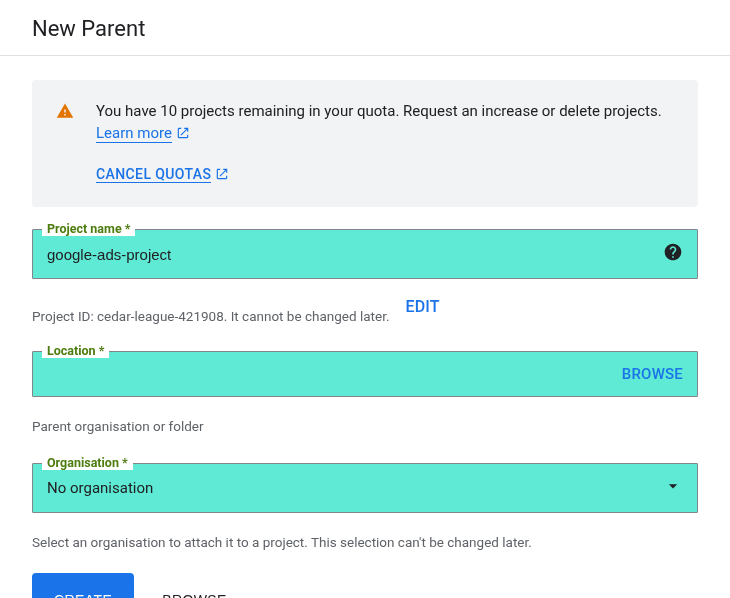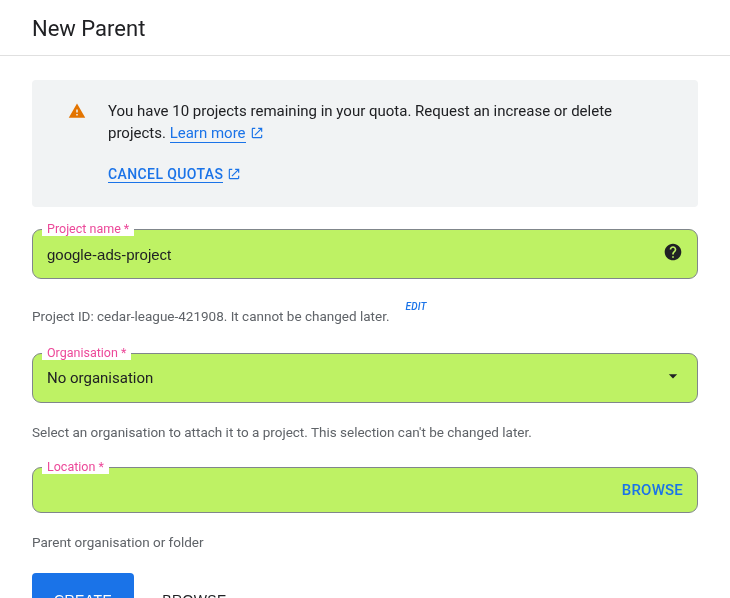--- a/index.html
+++ b/index.html
@@ -17,21 +17,21 @@
       font-size: 22px;
       font-weight: 400;
       color: #202124;
     }
     .content {
       padding: 24px 32px 20px;
     }
     .quota-banner {
       background: #f1f3f4;
       border-radius: 4px;
-      padding: 20px 36px 22px;
+      padding: 20px 24px 22px;
       display: flex;
       gap: 22px;
       margin-bottom: 22px;
       justify-content: space-between;
     }
     .warning-icon svg {
       width: 18px;
       height: 18px;
       fill: #e37400;
       margin-top: 2px;
@@ -66,32 +66,33 @@
       cursor: pointer;
     }
     .field-group { margin-bottom: 18px; position: relative; }
     .field-label {
       position: absolute;
       top: -8px;
       left: 10px;
       background: #fff;
       padding: 0 5px;
       font-size: 12.5px;
-      color: #ec4899;
+      color: #4d7c0f;
       z-index: 2;
+      font-weight: bold;
     }
     .field-box {
       border: 1px solid #80868b;
-      border-radius: 9px;
+      border-radius: 1px;
       padding: 12px 14px;
       display: flex;
       align-items: center;
       justify-content: space-between;
       min-height: 46px;
-      background: #bef264;
+      background: #5eead4;
     }
     .field-input {
       border: none;
       outline: none;
       font-size: 15px;
       width: 100%;
       color: #202124;
       background: transparent;
     }
     .help-icon svg { width: 20px; height: 20px; fill: #202124; cursor: pointer; }
@@ -104,24 +105,23 @@
     }
     .helper-inline {
       display: flex;
       align-items: center;
       gap: 16px;
       margin-top: 8px;
     }
     .edit-link {
       color: #1a73e8;
       font-weight: 500;
-      font-size: 10px;
+      font-size: 16px;
       cursor: pointer;
       letter-spacing: 0.2px;
-      font-style: italic;
     }
     .browse-link {
       color: #1a73e8;
       font-weight: 500;
       font-size: 15px;
       cursor: pointer;
       letter-spacing: 0.2px;
     }
     .actions {
       display: flex;
@@ -190,40 +190,40 @@
             <path d="M12 2C6.48 2 2 6.48 2 12s4.48 10 10 10 10-4.48 10-10S17.52 2 12 2zm1 17h-2v-2h2v2zm2.07-7.75l-.9.92C13.45 12.9 13 13.5 13 15h-2v-.5c0-1.1.45-2.1 1.17-2.83l1.24-1.26c.37-.36.59-.86.59-1.41 0-1.1-.9-2-2-2s-2 .9-2 2H8c0-2.21 1.79-4 4-4s4 1.79 4 4c0 .88-.36 1.68-.93 2.25z"></path>
           </svg>
       </span>
     </div>
     <div class="helper-inline">
       <span class="helper-text">Project ID: cedar-league-421908. It cannot be changed later.</span>
       <span class="edit-link">EDIT</span>
     </div>
   </div>
 
+  <div class="field-group" style="margin-top:26px">
+    <span class="field-label">Location *</span>
+    <div class="field-box">
+      <input class="field-input" value="" style="">
+      <span class="browse-link">BROWSE</span>
+    </div>
+    <div class="helper-text">Parent organisation or folder</div>
+  </div>
+
   <div class="field-group" style="margin-top:28px">
     <span class="field-label">Organisation *</span>
     <div class="field-box">
       <span class="field-value">No organisation</span>
       <span class="dropdown-icon">
         <svg viewBox="0 0 24 24">
             <path d="M7 10l5 5 5-5z"></path>
           </svg>
       </span>
     </div>
     <div class="helper-text">Select an organisation to attach it to a project. This selection can't be changed later.</div>
   </div>
 
-  <div class="field-group" style="margin-top:26px">
-    <span class="field-label">Location *</span>
-    <div class="field-box">
-      <input class="field-input" value="" style="">
-      <span class="browse-link">BROWSE</span>
-    </div>
-    <div class="helper-text">Parent organisation or folder</div>
-  </div>
-
   <div class="actions">
     <button class="btn-primary">CREATE</button>
     <button class="btn-text">BROWSE</button>
   </div>
 
 </div>
 
 </body></html>

